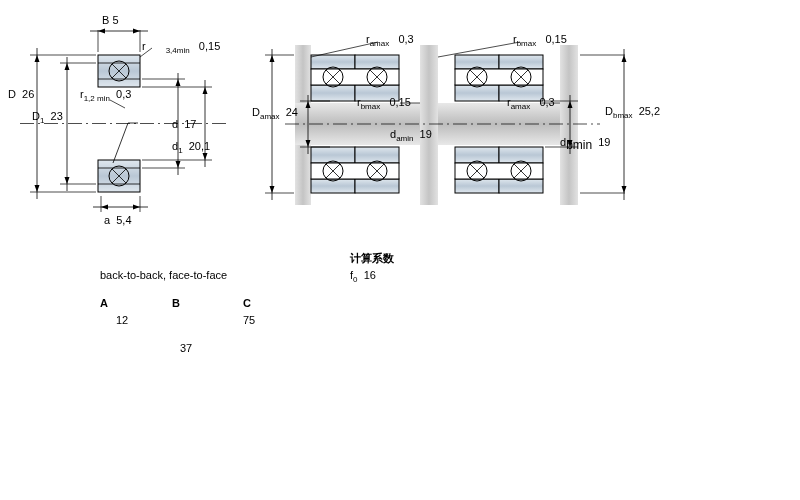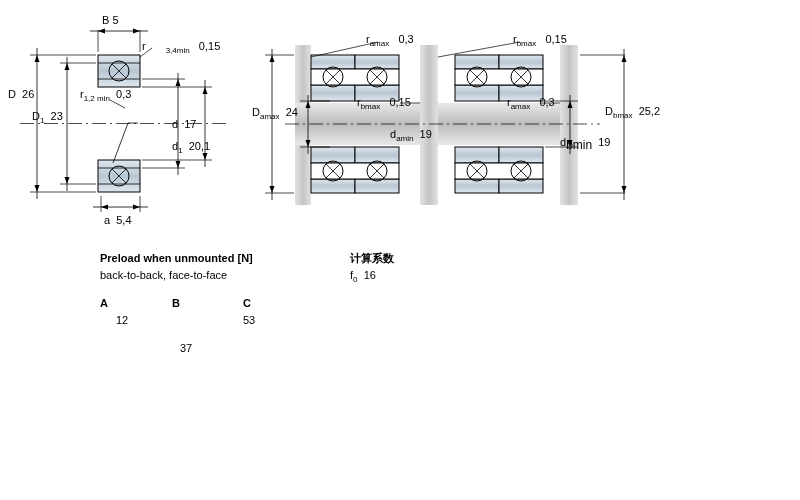--- a/index.html
+++ b/index.html
@@ -240,27 +240,26 @@
   <div class="lbl" style="left:357px; top:96px;">r<sub style="font-size:8px;">bmax</sub>&nbsp;&nbsp;&nbsp;0,15</div>
 
   <div class="lbl" style="left:507px; top:96px;">r<sub style="font-size:8px;">amax</sub>&nbsp;&nbsp;&nbsp;0,3</div>
 
   <div class="lbl" style="left:390px; top:128px;">d<sub style="font-size:8px;">amin</sub>&nbsp;&nbsp;19</div>
 
   <div class="lbl" style="left:605px; top:105px;">D<sub style="font-size:8px;">bmax</sub>&nbsp;&nbsp;25,2</div>
 
   <div class="lbl" style="left:560px; top:136px;">d<sub style="font-size:12px;">bmin</sub>&nbsp;&nbsp;19</div>
 
-  <div class="lbl bold" style="left:100px; top:252px;">Preload when unmounted [N]</div>
   <div class="lbl" style="left:100px; top:269px;">back-to-back, face-to-face</div>
 
   <div class="lbl bold" style="left:100px; top:297px;">A</div>
   <div class="lbl bold" style="left:172px; top:297px;">B</div>
   <div class="lbl bold" style="left:243px; top:297px;">C</div>
 
   <div class="lbl" style="left:100px; top:314px;margin-left:16px;">12</div>
   <div class="lbl" style="left:180px; top:314px;margin-top:28px;">37</div>
-  <div class="lbl" style="left:243px; top:314px;">53</div>
+  <div class="lbl" style="left:243px; top:314px;">75</div>
 
   <div class="cn" style="position:absolute; left:350px; top:251px;">计算系数</div>
   <div class="lbl" style="left:350px; top:269px;">f<sub style="font-size:8px;">0</sub>&nbsp;&nbsp;16</div>
 
 </div>
 
 </body></html>

